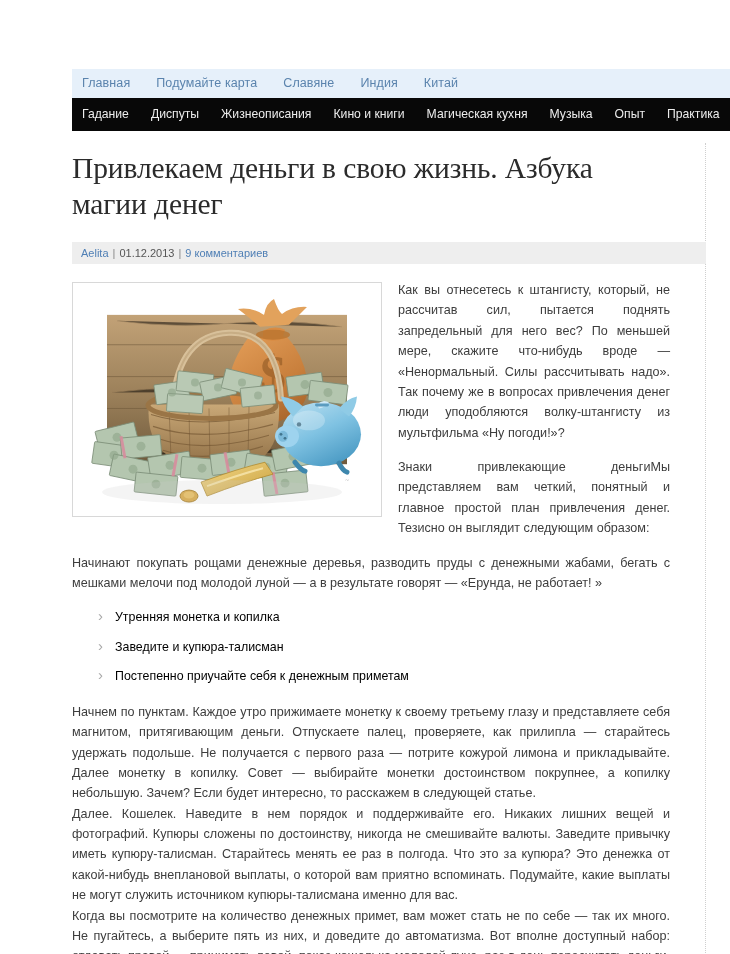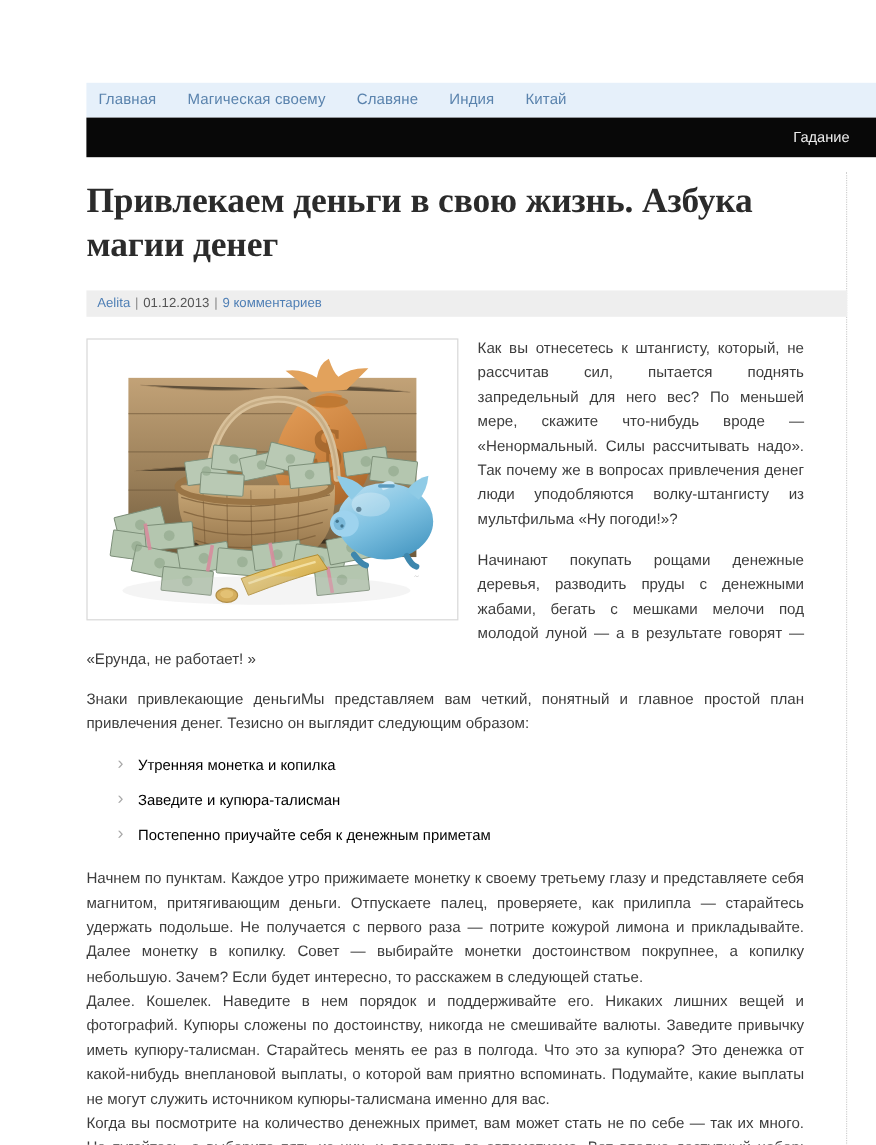--- a/index.html
+++ b/index.html
@@ -52,26 +52,25 @@
 
   
   .mainnav {
     position: absolute;
     left: 72px;
     top: 57px;
     width: 658px;
     height: 33px;
     background: #080808;
     display: flex;
-    align-items: flex-end;
+    align-items: flex-start;
     box-sizing: border-box;
     padding-left: 10px;
     overflow: hidden;
     white-space: nowrap;
-    flex-direction: column;
   }
   .mainnav a {
     color: #ededed;
     font-size: 12.2px;
     text-decoration: none;
     margin-right: 22px;
     line-height: 33px;
   }
 
   
@@ -86,21 +85,21 @@
     height: 852px;
   }
   .content-inner {
     width: 598px;
     position: relative;
   }
 
   h1.post-title {
     font-family: "Liberation Serif", serif;
     font-size: 29.5px;
-    font-weight: bold;
+    font-weight: normal;
     color: #2b2b2b;
     line-height: 1.22;
     margin: 0;
     padding: 8px 0 0 0;
     letter-spacing: -0.1px;
   }
 
   .post-meta {
     margin-top: 19px;
     width: 634px;
@@ -176,21 +175,21 @@
     line-height: 1.4;
   }
 </style>
 </head>
 <body>
 
 <div class="page">
 
   <nav class="topnav">
     <a>Главная</a>
-    <a>Магическая своему</a>
+    <a>Подумайте карта</a>
     <a>Славяне</a>
     <a>Индия</a>
     <a>Китай</a>
   </nav>
 
   <nav class="mainnav">
     <a>Гадание</a>
     <a>Диспуты</a>
     <a>Жизнеописания</a>
     <a>Кино и книги</a>
@@ -374,22 +373,22 @@
               <path d="M262 177 q4 8 8 9" stroke="#3e87ad" stroke-width="5" fill="none" stroke-linecap="round"></path>
               <ellipse cx="232" cy="134" rx="16" ry="10" fill="#ffffff" opacity="0.25"></ellipse>
             </g>
 
             <ellipse cx="145" cy="206" rx="120" ry="12" fill="#cfcfcf" opacity="0.22"></ellipse>
             <text x="272" y="196" font-family="'Liberation Serif', serif" font-size="7" fill="#9a9a9a" opacity="0.7" text-anchor="end">~</text>
           </svg>
         </figure>
 
         <p>Как вы отнесетесь к штангисту, который, не рассчитав сил, пытается поднять запредельный для него вес? По меньшей мере, скажите что-нибудь вроде — «Ненормальный. Силы рассчитывать надо». Так почему же в вопросах привлечения денег люди уподобляются волку-штангисту из мультфильма «Ну погоди!»?</p>
+        <p>Знаки привлекающие деньгиМы представляем вам четкий, понятный и главное простой план привлечения денег. Тезисно он выглядит следующим образом:</p>
         <p>Начинают покупать рощами денежные деревья, разводить пруды с денежными жабами, бегать с мешками мелочи под молодой луной — а в результате говорят — «Ерунда, не работает! »</p>
-        <p>Знаки привлекающие деньгиМы представляем вам четкий, понятный и главное простой план привлечения денег. Тезисно он выглядит следующим образом:</p>
 
         <ul class="tips">
           <li>Утренняя монетка и копилка</li>
           <li>Заведите и купюра-талисман</li>
           <li>Постепенно приучайте себя к денежным приметам</li>
         </ul>
 
         <p class="tight">Начнем по пунктам. Каждое утро прижимаете монетку к своему третьему глазу и представляете себя магнитом, притягивающим деньги. Отпускаете палец, проверяете, как прилипла — старайтесь удержать подольше. Не получается с первого раза — потрите кожурой лимона и прикладывайте. Далее монетку в копилку. Совет — выбирайте монетки достоинством покрупнее, а копилку небольшую. Зачем? Если будет интересно, то расскажем в следующей статье.</p>
         <p class="tight">Далее. Кошелек. Наведите в нем порядок и поддерживайте его. Никаких лишних вещей и фотографий. Купюры сложены по достоинству, никогда не смешивайте валюты. Заведите привычку иметь купюру-талисман. Старайтесь менять ее раз в полгода. Что это за купюра? Это денежка от какой-нибудь внеплановой выплаты, о которой вам приятно вспоминать. Подумайте, какие выплаты не могут служить источником купюры-талисмана именно для вас.</p>
         <p>Когда вы посмотрите на количество денежных примет, вам может стать не по себе — так их много. Не пугайтесь, а выберите пять из них, и доведите до автоматизма. Вот вполне доступный набор: отдавать правой — принимать левой, показ кошелька молодой луне, раз в день пересчитать деньги, вся зарплата сначала ночует дома, а только потом тратится. Это не догма, а пример — подберите свои варианты.</p>

